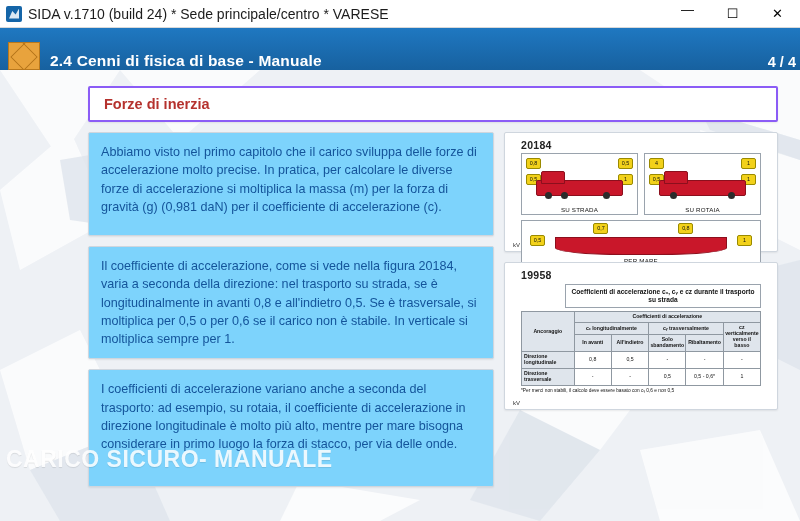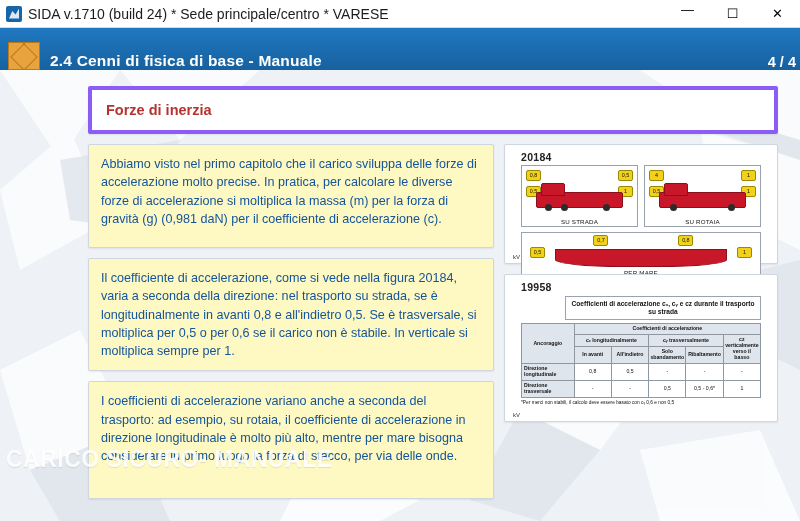--- a/index.html
+++ b/index.html
@@ -104,40 +104,40 @@
   .bg-poly { position: absolute; inset: 0; }
 
   .slide {
     position: absolute;
     left: 88px; top: 16px;
     width: 690px; height: 410px;
   }
 
   .card-title {
     background: #ffffff;
-    border: 4px solid #8b5cf6;
-    border-radius: 2px;
-    height: 48px;
+    border: 2px solid #8b5cf6;
+    border-radius: 2px;
+    height: 36px;
     display: flex;
     align-items: center;
     padding-left: 14px;
     box-shadow: 0 1px 2px rgba(0,0,0,.07);
   }
   .card-title span {
     color: #b5322e;
     font-size: 14.5px;
     font-weight: bold;
   }
 
   .row { display: flex; gap: 10px; margin-top: 10px; }
   .col-left { width: 406px; }
   .col-right { width: 274px; }
 
   .text-card {
-    background: #fef9c3;
+    background: #7dd3fc;
     border: 1px solid #cfd6de;
     border-radius: 2px;
     padding: 10px 12px 10px 12px;
     color: #14549a;
     font-size: 12.6px;
     line-height: 1.45;
     box-shadow: 0 1px 2px rgba(0,0,0,.07);
     margin-bottom: 10px;
   }
   .text-card.h1 { min-height: 104px; }

